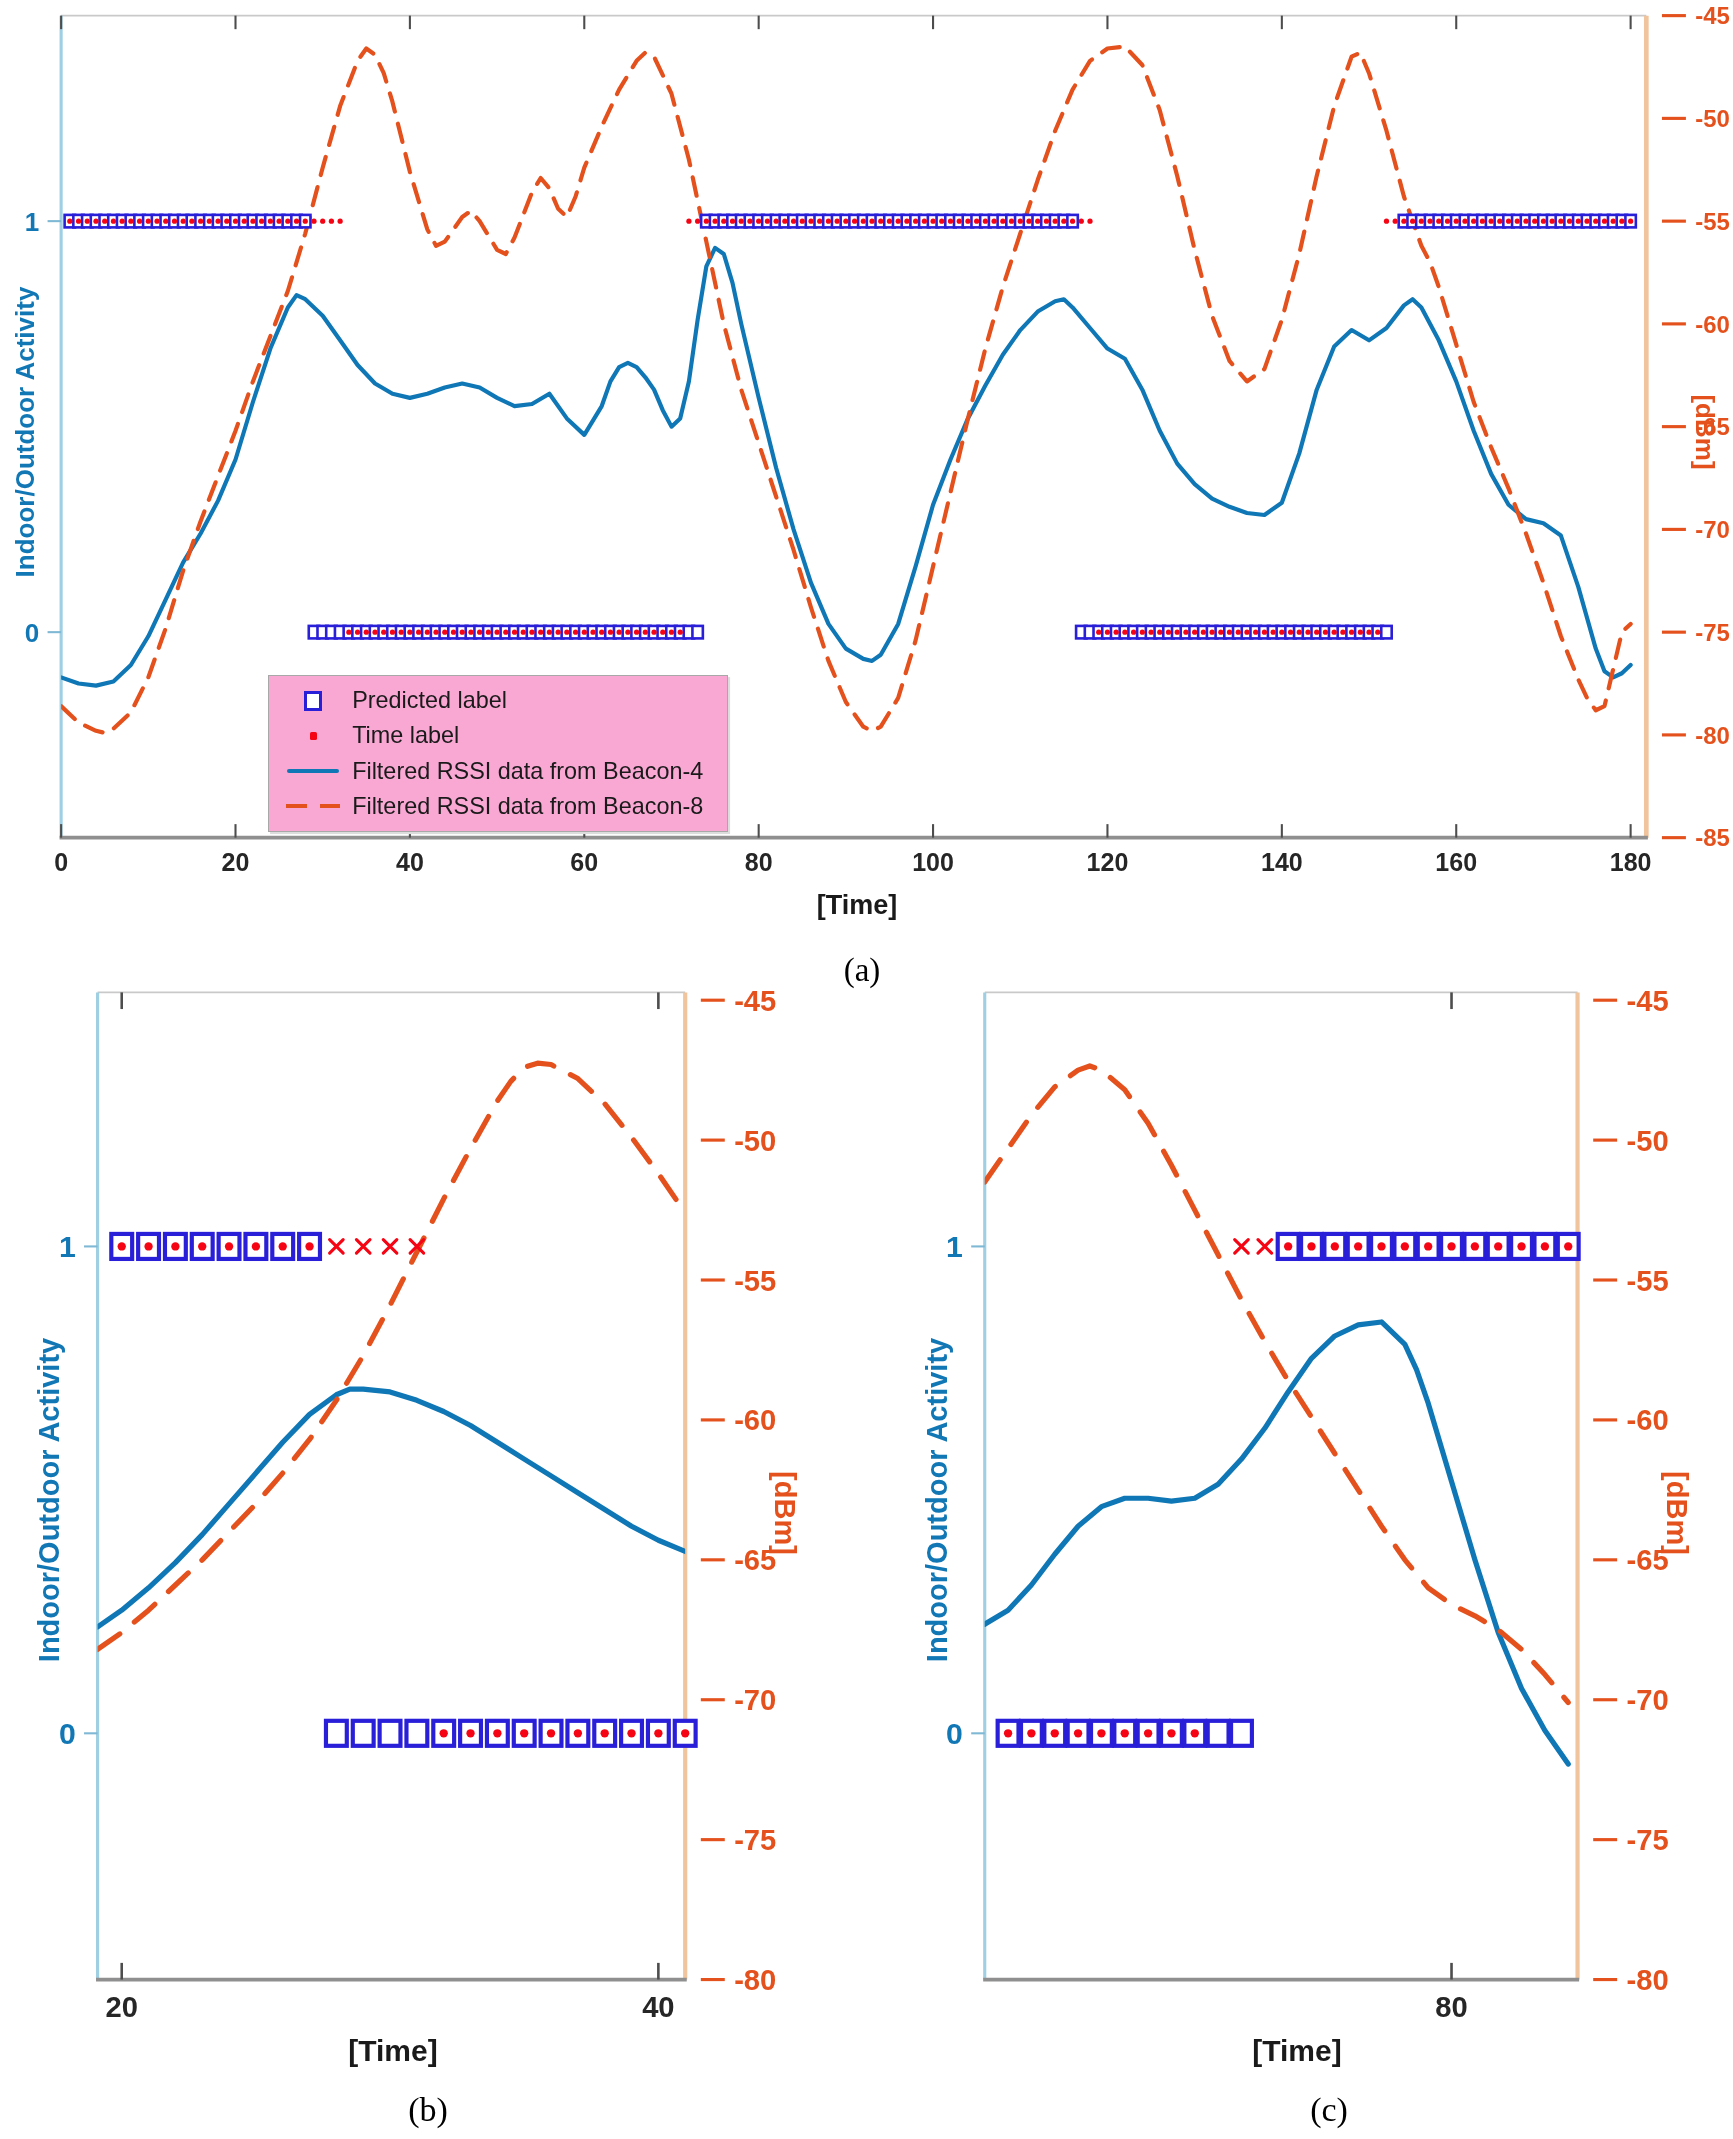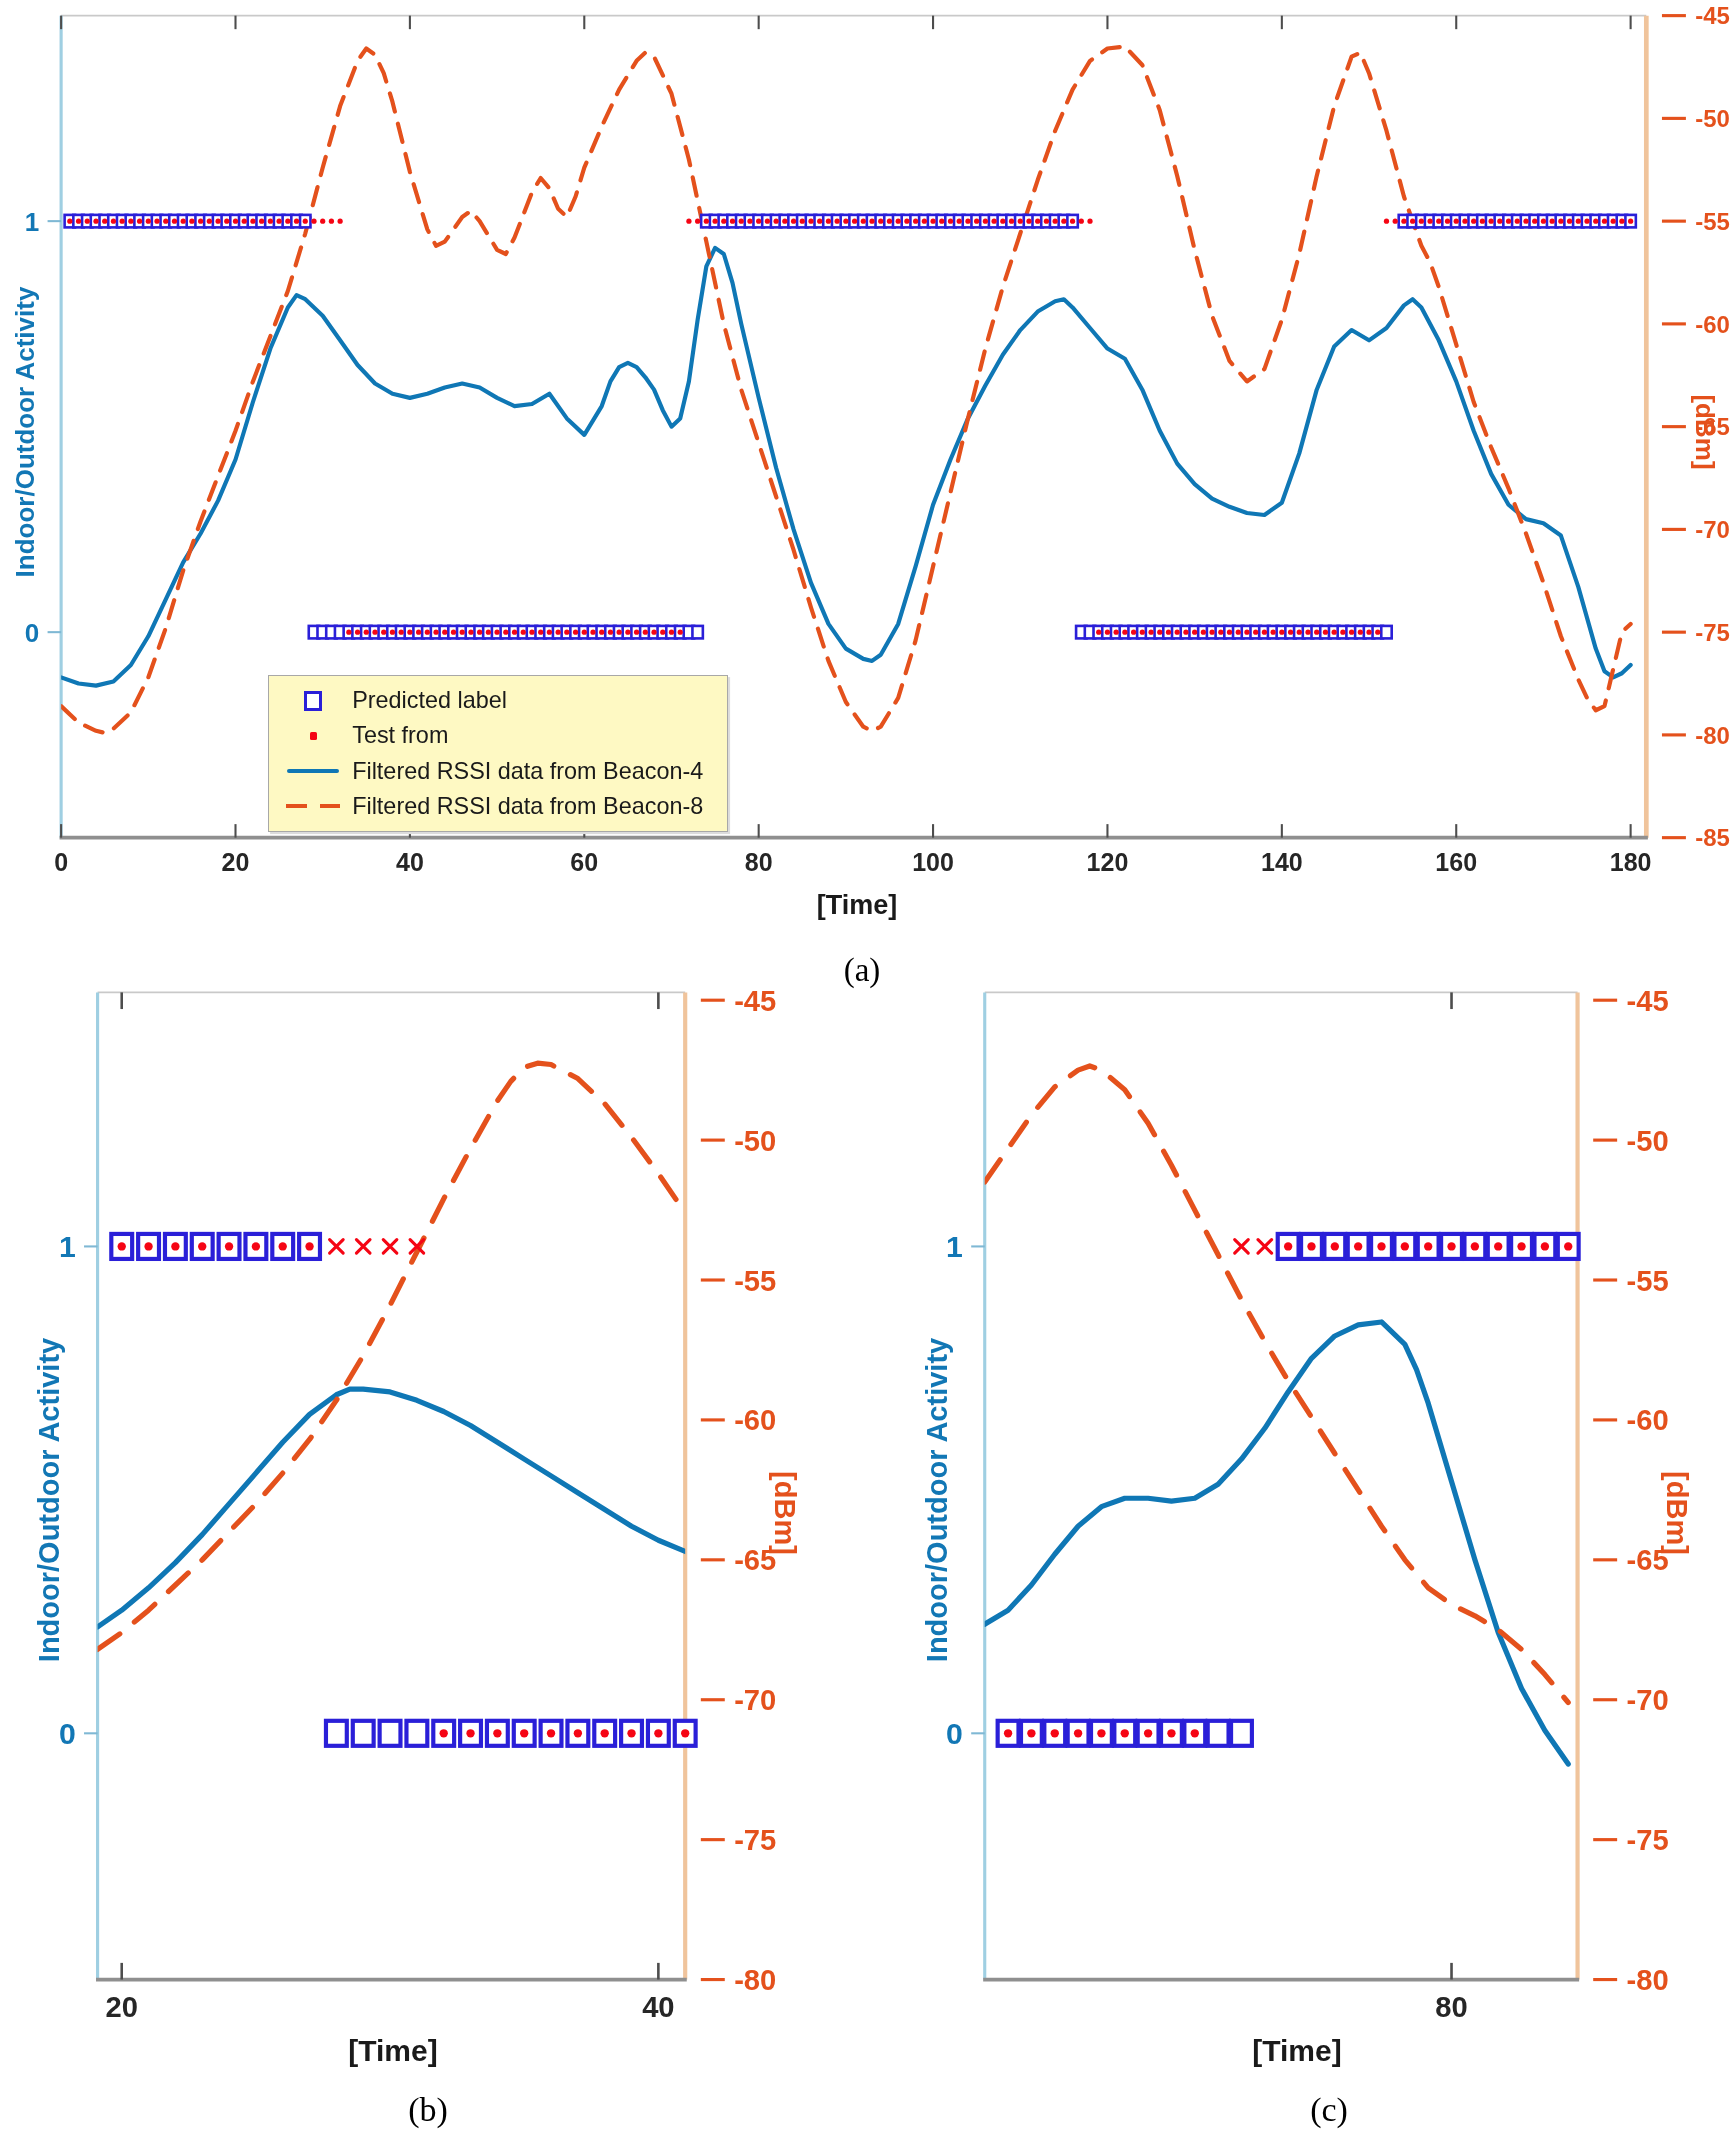--- a/index.html
+++ b/index.html
@@ -23,21 +23,21 @@
   .dbm-b{left:784px;top:1513px;font-size:29px;}
   .dbm-c{left:1676px;top:1513px;font-size:29px;}
   .time-a{left:857px;top:905px;font-size:27px;}
   .time-b{left:393px;top:2051px;font-size:30px;}
   .time-c{left:1297px;top:2051px;font-size:30px;}
   .cap-a{left:862px;top:970px;font-size:33px;}
   .cap-b{left:428px;top:2110px;font-size:34px;}
   .cap-c{left:1329px;top:2110px;font-size:34px;}
 
   
-  .legend{left:268px;top:675px;width:460px;height:157px;background:#fef9c3;
+  .legend{left:268px;top:675px;width:460px;height:157px;background:#f9a8d4;
           border:1.6px solid #a8a8a8;box-shadow:2.1px 2.1px 0 #dcdcdc;box-sizing:border-box;
           display:flex;flex-direction:column;justify-content:space-around;padding:7.3px 5.2px;}
   .lg-row{display:flex;align-items:center;height:33px;}
   .lg-marker-col{width:78px;display:flex;justify-content:center;align-items:center;flex:0 0 78px;}
   .lg-text{font-size:23.4px;color:#1a1a1a;}
   .lg-square{width:11.5px;height:13.5px;border:3.1px solid #2a1fd8;background:#fff;}
   .lg-dot{width:7.3px;height:7.3px;background:#f50514;border-radius:1.6px;}
   .lg-line{width:52px;height:4.7px;background:#0f77b5;border-radius:2.1px;}
   .lg-dash{width:54px;height:4.7px;background:repeating-linear-gradient(90deg,#e4511c 0 21px,rgba(0,0,0,0) 21px 34px);}
 </style>
@@ -651,21 +651,21 @@
   <div class="lg-row">
     <div class="lg-marker-col">
         <span class="lg-square"></span>
       </div>
     <span class="lg-text">Predicted label</span>
   </div>
   <div class="lg-row">
     <div class="lg-marker-col">
         <span class="lg-dot"></span>
       </div>
-    <span class="lg-text">Test from</span>
+    <span class="lg-text">Time label</span>
   </div>
   <div class="lg-row">
     <div class="lg-marker-col">
         <span class="lg-line"></span>
       </div>
     <span class="lg-text">Filtered RSSI data from Beacon-4</span>
   </div>
   <div class="lg-row">
     <div class="lg-marker-col">
         <span class="lg-dash"></span>

